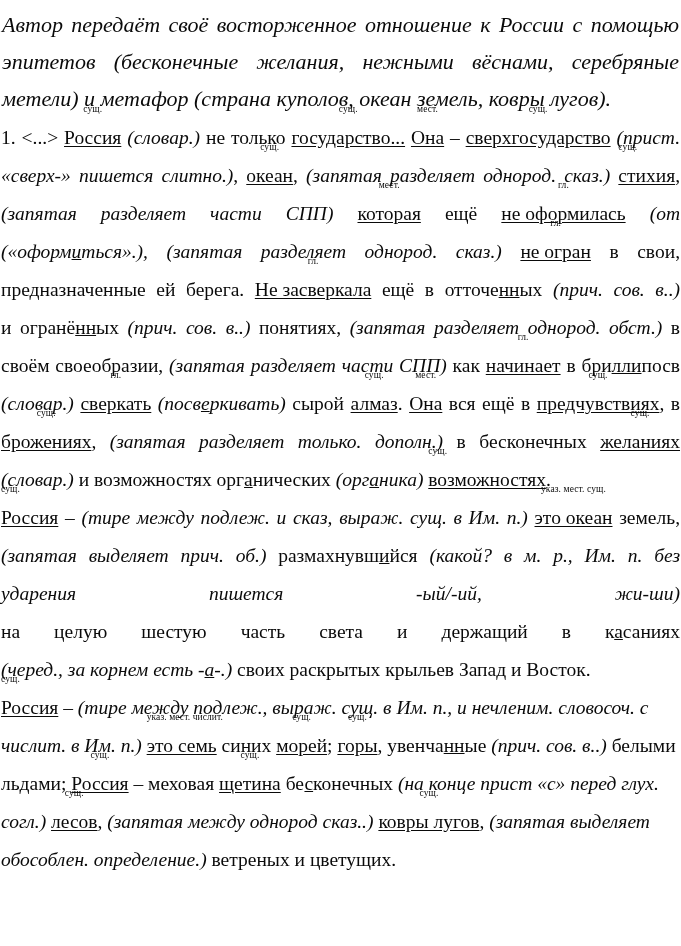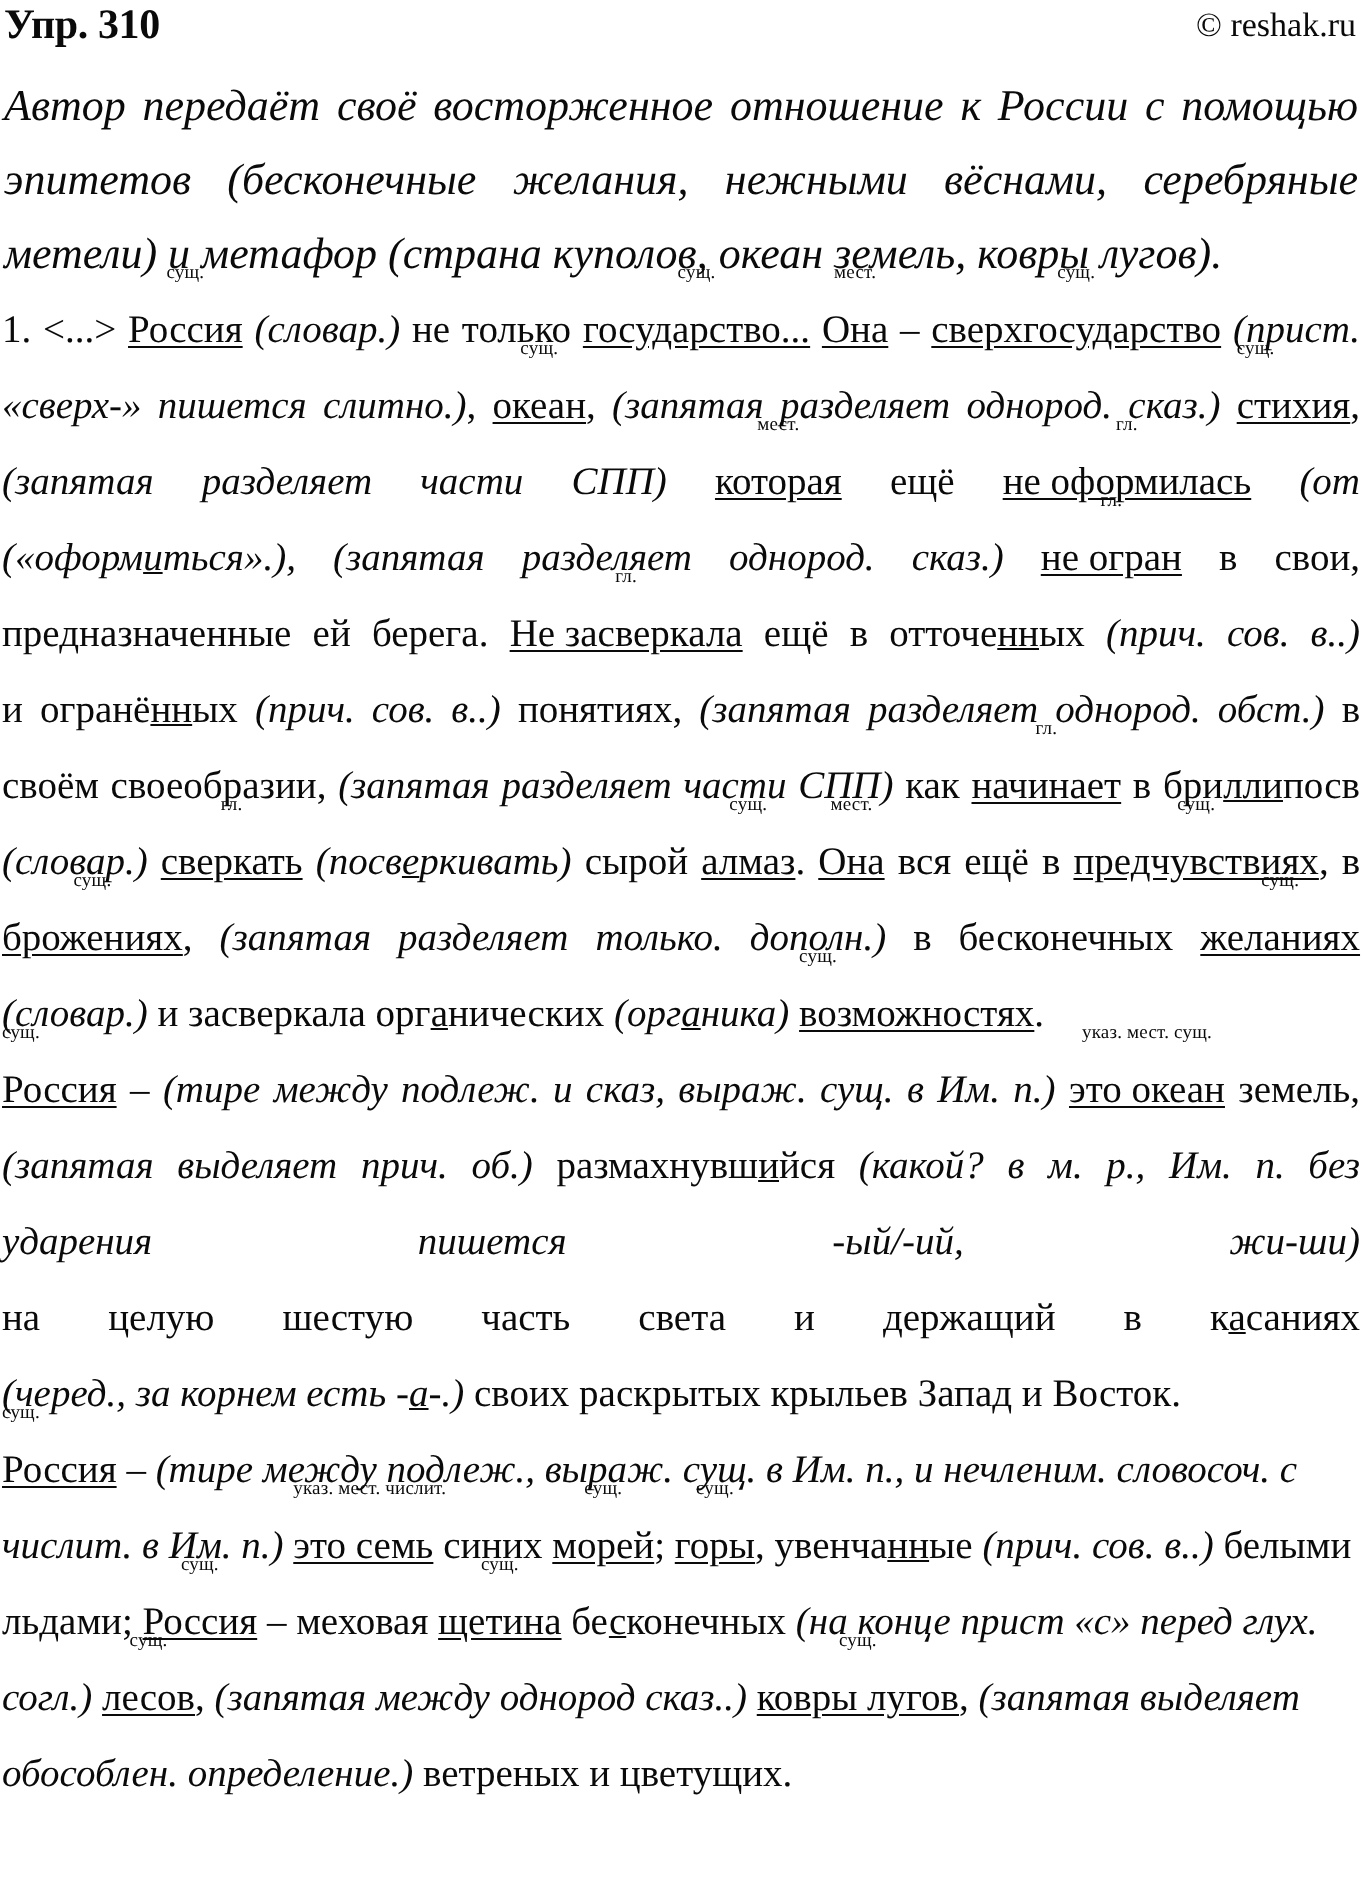--- a/index.html
+++ b/index.html
@@ -106,24 +106,20 @@
     white-space: nowrap;
   }
   .tag-left { text-align: left !important; }
   .nowrap { white-space: nowrap; }
 </style>
 </head>
 <body>
 
 <div class="page">
 
-  <div class="header">
-    <div class="ex-title">Упр. 310</div>
-    <div class="watermark">© reshak.ru</div>
-  </div>
 
   <div class="intro">
     <p>Автор передаёт своё восторженное отношение к России с помощью эпитетов (бесконечные желания, нежными вёснами, серебряные метели) и метафор (страна куполов, океан земель, ковры лугов).</p>
   </div>
 
   <div class="body-text">
 
     <p><span>1. &lt;...&gt;</span>
       <span class="tagged"><span class="tag">сущ.</span><span class="u">Россия</span></span>
       <span class="note">(словар.)</span>
@@ -165,21 +161,21 @@
       <span class="tagged"><span class="tag">мест.</span><span class="u">Она</span></span>
       <span>вся ещё в</span>
       <span class="tagged"><span class="tag">сущ.</span><span class="u">предчувствиях</span></span><span>,</span>
       <span>в</span>
       <span class="tagged"><span class="tag">сущ.</span><span class="u">брожениях</span></span><span>,</span>
       <span class="note">(запятая разделяет только. дополн.)</span>
       <span>в</span>
       <span>бесконечных</span>
       <span class="tagged"><span class="tag">сущ.</span><span class="u">желаниях</span></span>
       <span class="note">(словар.)</span>
-      <span class="nowrap"><span>и засверкала орг</span><span class="ul">а</span><span>нических</span></span>
+      <span class="nowrap"><span>и возможностях орг</span><span class="ul">а</span><span>нических</span></span>
       <span class="note nowrap"><span>(орг</span><span class="ul">а</span><span>ника)</span></span>
       <span class="tagged"><span class="tag tag-left">сущ.</span><span class="u">возможностях</span></span><span>.</span>
     </p>
 
     <p>
       <span class="tagged"><span class="tag tag-left">сущ.</span><span class="u">Россия</span></span> –
       <span class="note">(тире между подлеж. и сказ, выраж. сущ. в Им. п.)</span>
       <span class="tagged"><span class="tag">указ. мест. сущ.</span><span class="u">это океан</span></span>
       <span>земель,</span>
       <span class="note">(запятая выделяет прич. об.)</span>

